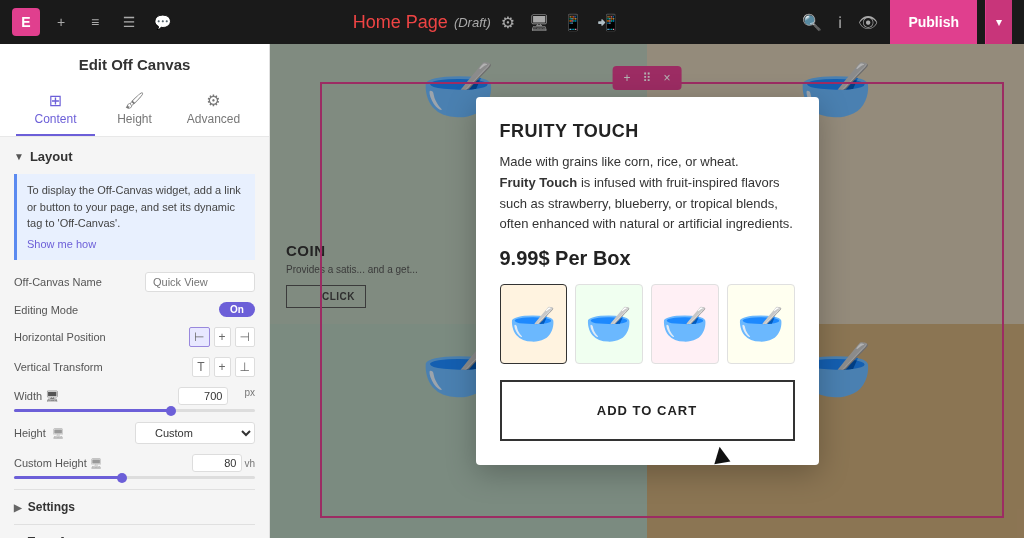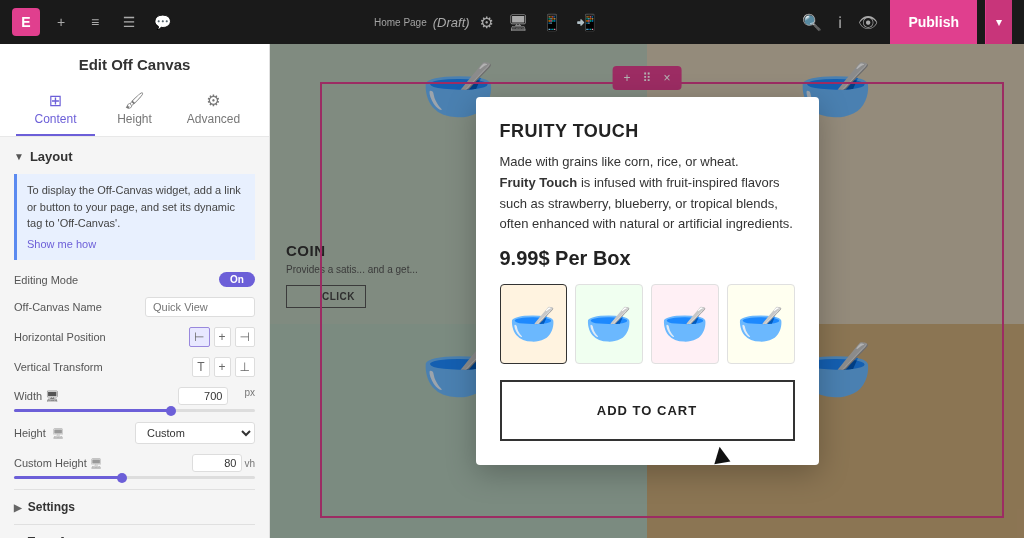--- a/index.html
+++ b/index.html
@@ -16,21 +16,21 @@
       width: 28px; height: 28px; background: #e03f8e;
       border-radius: 4px; display: flex; align-items: center; justify-content: center;
       color: white; font-weight: bold; font-size: 14px;
     }
     .tb-icon {
       width: 26px; height: 26px; border-radius: 4px;
       display: flex; align-items: center; justify-content: center;
       color: #aaa; font-size: 14px; cursor: pointer;
     }
     .top-bar-center { display: flex; align-items: center; gap: 6px; color: #ccc; font-size: 13px; }
-    .top-bar-center .page-name { color: #a3a3a3; font-size: 10px; }
+    .top-bar-center .page-name { color: #ef4444; font-size: 18px; }
     .top-bar-center .draft { color: #aaa; font-style: italic; }
     .top-bar-right { display: flex; align-items: center; gap: 8px; }
     .tb-right-icon { color: #aaa; font-size: 16px; cursor: pointer; padding: 4px; }
     .publish-btn {
       background: #e03f8e; color: white; border: none;
       padding: 8px 18px; font-size: 14px; font-weight: bold;
       cursor: pointer; height: 44px;
     }
     .publish-arrow {
       background: #c8357a; color: white; border: none; border-left: 1px solid #e03f8e;
@@ -101,21 +101,21 @@
     .slider-label { font-size: 11px; color: #555; display: flex; align-items: center; gap: 3px; }
     .slider-value-input {
       border: 1px solid #ddd; border-radius: 3px;
       padding: 2px 5px; font-size: 11px; width: 50px; text-align: right; color: #333;
     }
     .slider-track { width: 100%; height: 3px; background: #ddd; border-radius: 2px; position: relative; }
     .slider-fill { height: 100%; background: #6c5fd8; border-radius: 2px; width: 65%; }
     .slider-thumb { width: 10px; height: 10px; background: #6c5fd8; border-radius: 50%; position: absolute; top: -3.5px; left: 65%; transform: translateX(-50%); }
 
     .select-row { display: flex; align-items: center; margin-bottom: 10px; }
-    .select-field { border: 1px solid #ddd; border-radius: 3px; padding: 3px 7px; font-size: 11px; width: 120px; color: #333; background: #fff; }
+    .select-field { border: 1px solid #ddd; border-radius: 3px; padding: 3px 15px; font-size: 11px; width: 120px; color: #333; background: #fff; }
 
     .collapsible-section {
       border-top: 1px solid #e0e0e0; padding: 10px 0;
       font-size: 12px; font-weight: 600; color: #333;
       cursor: pointer; display: flex; align-items: center; gap: 6px;
     }
     .collapsible-section .arrow { font-size: 10px; color: #666; }
 
     
     .canvas {
@@ -255,27 +255,27 @@
         <span class="section-arrow">▼</span>
         <span>Layout</span>
       </div>
 
       <div class="info-box">
         <span>To display the Off-Canvas widget, add a link or button to your page, and set its dynamic tag to 'Off-Canvas'.</span>
         <span class="show-me">Show me how</span>
       </div>
 
       <div class="field-row">
+        <span class="field-label">Off-Canvas Name</span>
+        <input class="field-input" type="text" placeholder="Quick View" style="">
+      </div>
+
+      <div class="field-row">
         <span class="field-label">Editing Mode</span>
         <div class="toggle-on">On</div>
-      </div>
-
-      <div class="field-row">
-        <span class="field-label">Off-Canvas Name</span>
-        <input class="field-input" type="text" placeholder="Quick View" style="">
       </div>
 
       <div class="field-row">
         <span class="field-label">Horizontal Position</span>
         <div class="field-row-icons">
           <button class="pos-icon active">⊢</button>
           <button class="pos-icon">+</button>
           <button class="pos-icon">⊣</button>
         </div>
       </div>

